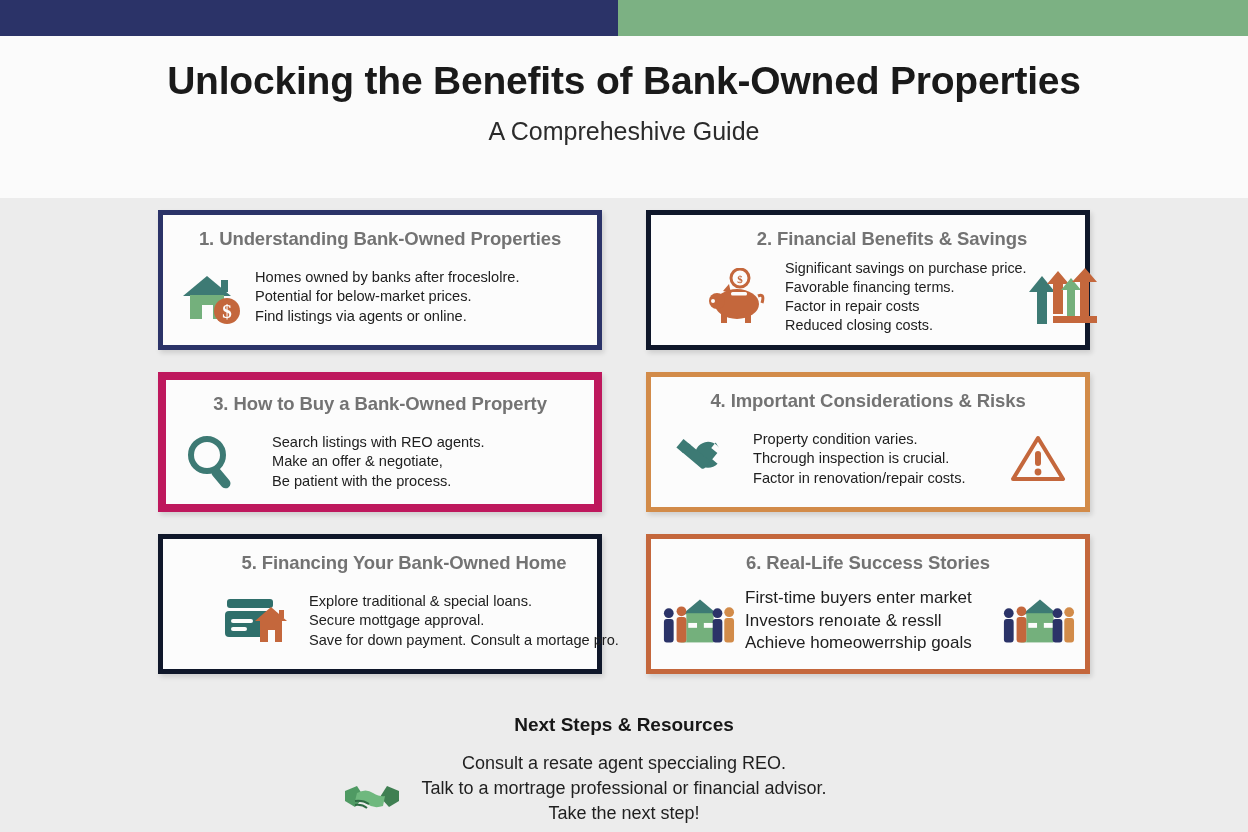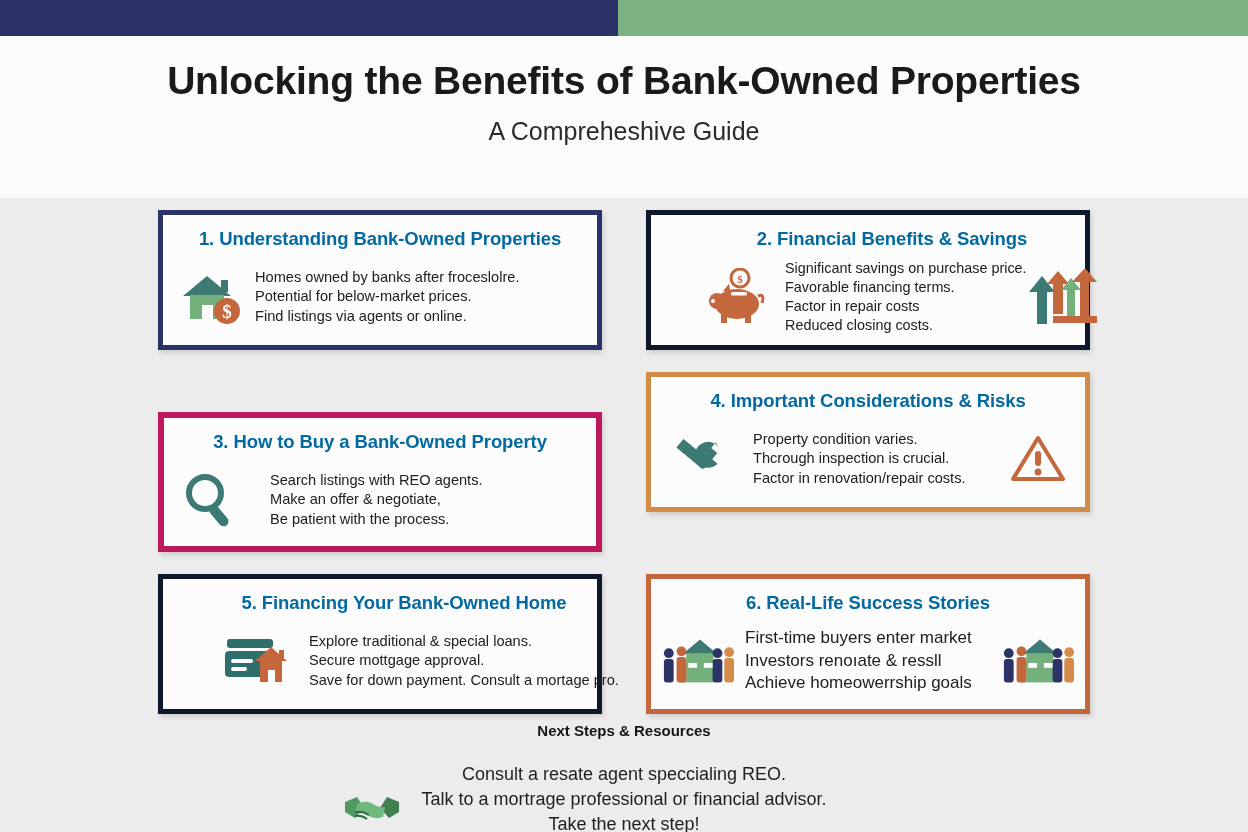--- a/index.html
+++ b/index.html
@@ -24,40 +24,40 @@
      letter-spacing:-0.2px;color:#1a1a1a;line-height:1.1;}
   .subtitle{margin:0;padding-top:14px;font-size:25px;font-weight:normal;color:#2b2b2b;}
 
   
   .grid{position:absolute;left:158px;top:210px;width:932px;}
   .row{display:flex;justify-content:space-between;margin-bottom:22px;}
   .card{position:relative;width:444px;height:140px;background:#fcfcfc;
      box-sizing:border-box;box-shadow:2px 3px 5px rgba(0,0,0,0.13);}
   .card.navy{border:5px solid #2b3368;}
   .card.teal{border:5px solid #0f172a;padding-left:48px;}
-  .card.green{border:6px solid #be185d;margin-top:40px;}
+  .card.green{border:8px solid #be185d;}
   .card.orange{border:5px solid #d28b49;}
   .card.terra{border:5px solid #c4673c;}
   .card-title{margin:0;padding-top:13px;text-align:center;font-size:18.5px;
-     font-weight:bold;color:#0369a1;letter-spacing:-0.1px;}
+     font-weight:bold;color:#737373;letter-spacing:-0.1px;}
   .card-body{display:flex;align-items:center;padding:6px 10px 0 10px;height:82px;}
   .bullets{font-size:14.6px;line-height:1.32;color:#202020;flex:1;}
   .bullets div{white-space:nowrap;}
   .icon-l{width:74px;display:flex;justify-content:center;align-items:center;}
   .icon-r{width:74px;display:flex;justify-content:center;align-items:center;}
   .c1 .bullets{padding-left:8px;}
   .c2 .bullets{padding-left:14px;font-size:14.4px;}
   .c3 .bullets{padding-left:22px;}
   .c4 .bullets{padding-left:18px;}
   .c5 .bullets{padding-left:16px;}
   .c6 .bullets{padding-left:10px;font-size:17px;}
 
   
   .footer{position:absolute;left:0;top:706px;width:1248px;text-align:center;}
-  .footer-title{margin:16px;font-size:15px;font-weight:bold;color:#171717;}
+  .footer-title{margin:8px;font-size:19px;font-weight:bold;color:#171717;}
   .footer-body{position:relative;margin-top:7px;display:inline-block;}
   .footer-lines{font-size:18px;line-height:1.38;color:#1f1f1f;}
   .handshake-wrap{position:absolute;left:-78px;top:30px;}
 </style>
 </head>
 <body>
 
 <div class="page">
 
   <div class="topbar">

